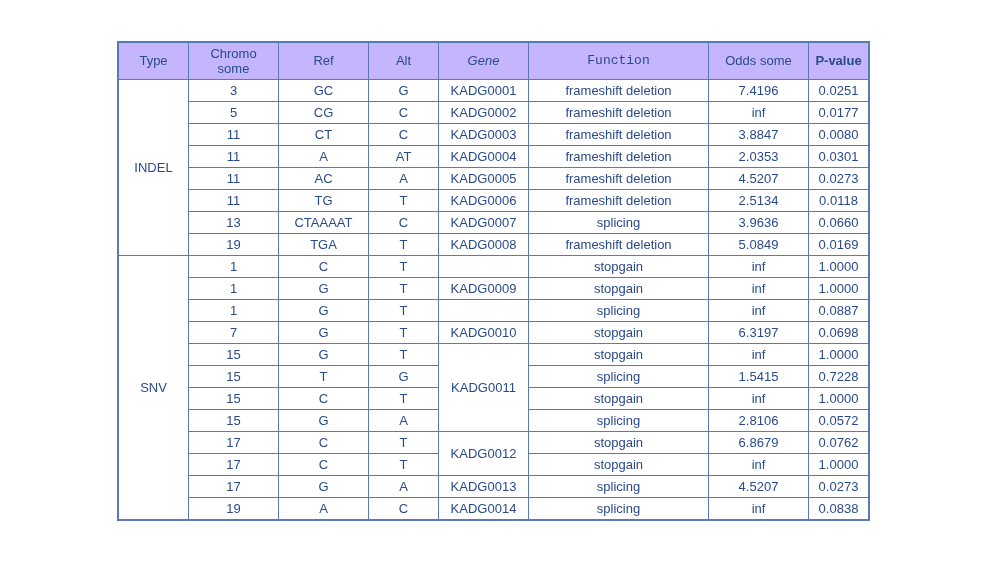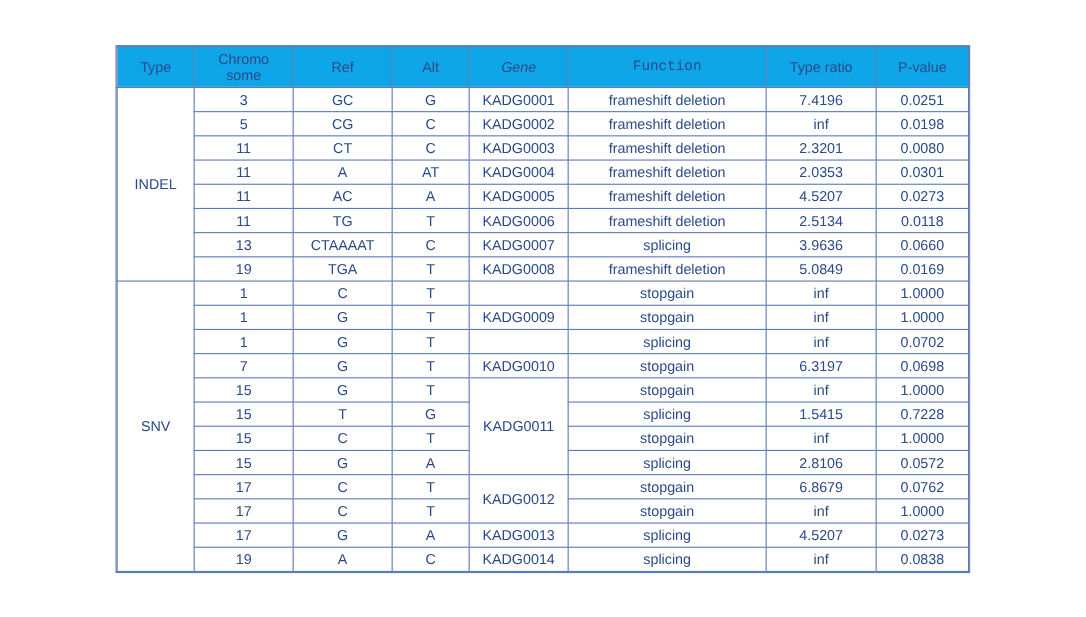--- a/index.html
+++ b/index.html
@@ -23,48 +23,48 @@
     }
     th, td {
       border: 1px solid #5a7ab5;
       text-align: center;
       padding: 3px 6px;
       color: #2a4a8a;
       vertical-align: middle;
     }
     th {
       font-weight: normal;
-      background: #0ea5e9;
+      background: #c4b5fd;
     }
     td {
       background: #fff;
     }
     .col-type { width: 70px; }
     .col-chrom { width: 90px; }
     .col-ref { width: 90px; }
     .col-alt { width: 70px; margin-left: 28px; }
     .col-gene { width: 90px; font-style: italic; }
     .col-function { width: 180px; font-family: Liberation Mono, monospace; }
     .col-odds { width: 100px; }
-    .col-pvalue { width: 84px; }
+    .col-pvalue { width: 60px; font-weight: bold; }
   </style>
 </head>
 <body>
 
 <div class="table-wrapper">
   <table id="main-table">
     <thead>
       <tr>
         <th class="col-type">Type</th>
         <th class="col-chrom">Chromo<br>some</th>
         <th class="col-ref">Ref</th>
         <th class="col-alt">Alt</th>
         <th class="col-gene">Gene</th>
         <th class="col-function">Function</th>
-        <th class="col-odds">Type ratio</th>
+        <th class="col-odds">Odds some</th>
         <th class="col-pvalue">P-value</th>
       </tr>
     </thead>
     <tbody id="table-body">
     <tr>
           <td rowspan="8">INDEL</td>
           <td>3</td>
           <td>GC</td>
           <td>G</td>
           <td>KADG0001</td>
@@ -72,29 +72,29 @@
           <td>7.4196</td>
           <td>0.0251</td>
         </tr>
         <tr>
           <td>5</td>
           <td>CG</td>
           <td>C</td>
           <td>KADG0002</td>
           <td>frameshift deletion</td>
           <td>inf</td>
-          <td>0.0198</td>
+          <td>0.0177</td>
         </tr>
         <tr>
           <td>11</td>
           <td>CT</td>
           <td>C</td>
           <td>KADG0003</td>
           <td>frameshift deletion</td>
-          <td>2.3201</td>
+          <td>3.8847</td>
           <td>0.0080</td>
         </tr>
         <tr>
           <td>11</td>
           <td>A</td>
           <td>AT</td>
           <td>KADG0004</td>
           <td>frameshift deletion</td>
           <td>2.0353</td>
           <td>0.0301</td>
@@ -154,21 +154,21 @@
           <td>inf</td>
           <td>1.0000</td>
         </tr>
         <tr>
           <td>1</td>
           <td>G</td>
           <td>T</td>
           <td rowspan="1"></td>
           <td>splicing</td>
           <td>inf</td>
-          <td>0.0702</td>
+          <td>0.0887</td>
         </tr>
         <tr>
           <td>7</td>
           <td>G</td>
           <td>T</td>
           <td rowspan="1">KADG0010</td>
           <td>stopgain</td>
           <td>6.3197</td>
           <td>0.0698</td>
         </tr>

